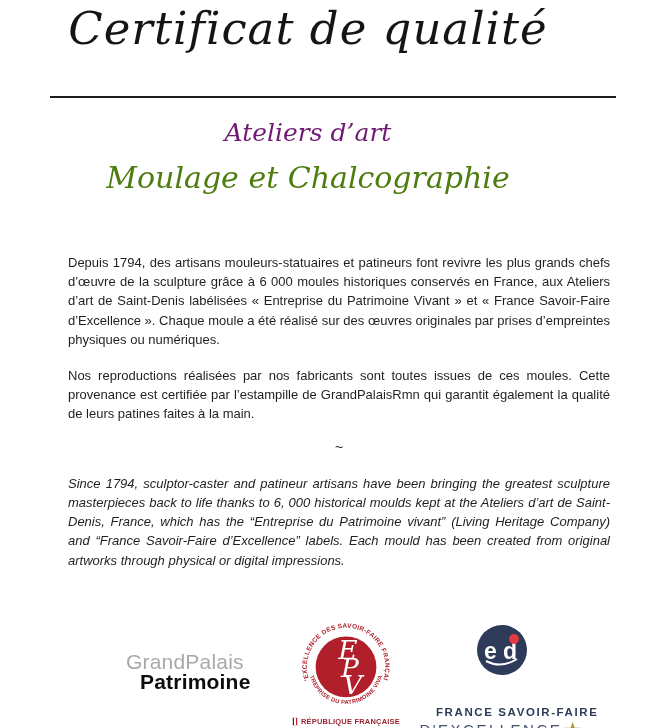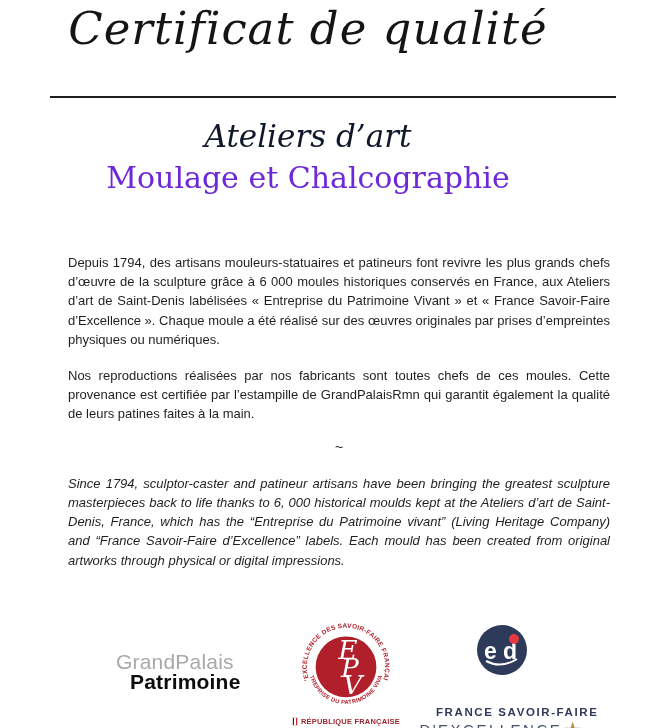--- a/index.html
+++ b/index.html
@@ -12,38 +12,38 @@
     font-family:"DejaVu Serif", serif; font-style:italic;
     font-size:45px; color:#151515; letter-spacing:1px;
   }
   .divider {
     position:absolute; top:96px; left:50px; width:574px; height:2px;
     background:#1d1d1d;
   }
   .subtitle1 {
     position:absolute; top:118px; left:0; right:0; text-align:center;
     font-family:"DejaVu Serif", serif; font-style:italic;
-    font-size:31px; color:#0f172a;
+    font-size:25px; color:#701a75;
   }
   .subtitle2 {
     position:absolute; top:160px; left:0; right:0; text-align:center;
-    font-family:"DejaVu Serif", serif; 
-    font-size:30px; color:#6d28d9;
+    font-family:"DejaVu Serif", serif; font-style:italic;
+    font-size:30px; color:#4d7c0f;
   }
   .body-text {
     position:absolute; top:236px; left:68px; width:542px;
     font-size:13px; line-height:19.2px; text-align:justify;
     color:#1f1f1f;
   }
   .body-text p { margin:17px 0 14px 0; }
   .p-en { font-style:italic; }
   .tilde { text-align:justify; text-align-last:center; text-align:center; margin:4px 0 12px 0; font-size:14px; }
 
   
-  .logo-gp { position:absolute; left:116px; top:652px; line-height:20px; }
+  .logo-gp { position:absolute; left:126px; top:652px; line-height:20px; }
   .gp-line1 { font-size:21px; color:#a9a9a9; letter-spacing:0.2px; }
   .gp-line2 { font-size:21px; color:#0d0d0d; font-weight:bold; margin-left:14px; margin-top:0px; letter-spacing:0.2px; }
 
   
   .logo-epv { position:absolute; left:292px; top:613px; width:108px; text-align:center; }
   .epv-caption-row {
     margin-top:2px; display:flex; align-items:center; justify-content:center; gap:3px;
   }
   .epv-flag { display:inline-flex; width:11px; height:7px; border:0.5px solid #d8d8d8; }
   .epv-flag i { flex:1; }
@@ -74,21 +74,21 @@
 
   <div class="title">Certificat de qualité</div>
 
   <div class="divider"></div>
 
   <div class="subtitle1">Ateliers d’art</div>
   <div class="subtitle2">Moulage et Chalcographie</div>
 
   <div class="body-text">
     <p class="p-fr">Depuis 1794, des artisans mouleurs-statuaires et patineurs font revivre les plus grands chefs d’œuvre de la sculpture grâce à 6 000 moules historiques conservés en France, aux Ateliers d’art de Saint-Denis labélisées « Entreprise du Patrimoine Vivant » et « France Savoir-Faire d’Excellence ». Chaque moule a été réalisé sur des œuvres originales par prises d’empreintes physiques ou numériques.</p>
-    <p class="p-fr">Nos reproductions réalisées par nos fabricants sont toutes chefs de ces moules. Cette provenance est certifiée par l’estampille de GrandPalaisRmn qui garantit également la qualité de leurs patines faites à la main.</p>
+    <p class="p-fr">Nos reproductions réalisées par nos fabricants sont toutes issues de ces moules. Cette provenance est certifiée par l’estampille de GrandPalaisRmn qui garantit également la qualité de leurs patines faites à la main.</p>
     <div class="tilde">~</div>
     <p class="p-en">Since 1794, sculptor-caster and patineur artisans have been bringing the greatest sculpture masterpieces back to life thanks to 6, 000 historical moulds kept at the Ateliers d’art de Saint-Denis, France, which has the “Entreprise du Patrimoine vivant” (Living Heritage Company) and “France Savoir-Faire d’Excellence” labels. Each mould has been created from original artworks through physical or digital impressions.</p>
   </div>
 
   <div class="logo-gp">
     <div class="gp-line1">GrandPalais</div>
     <div class="gp-line2">Patrimoine</div>
   </div>
 
   <div class="logo-epv">

